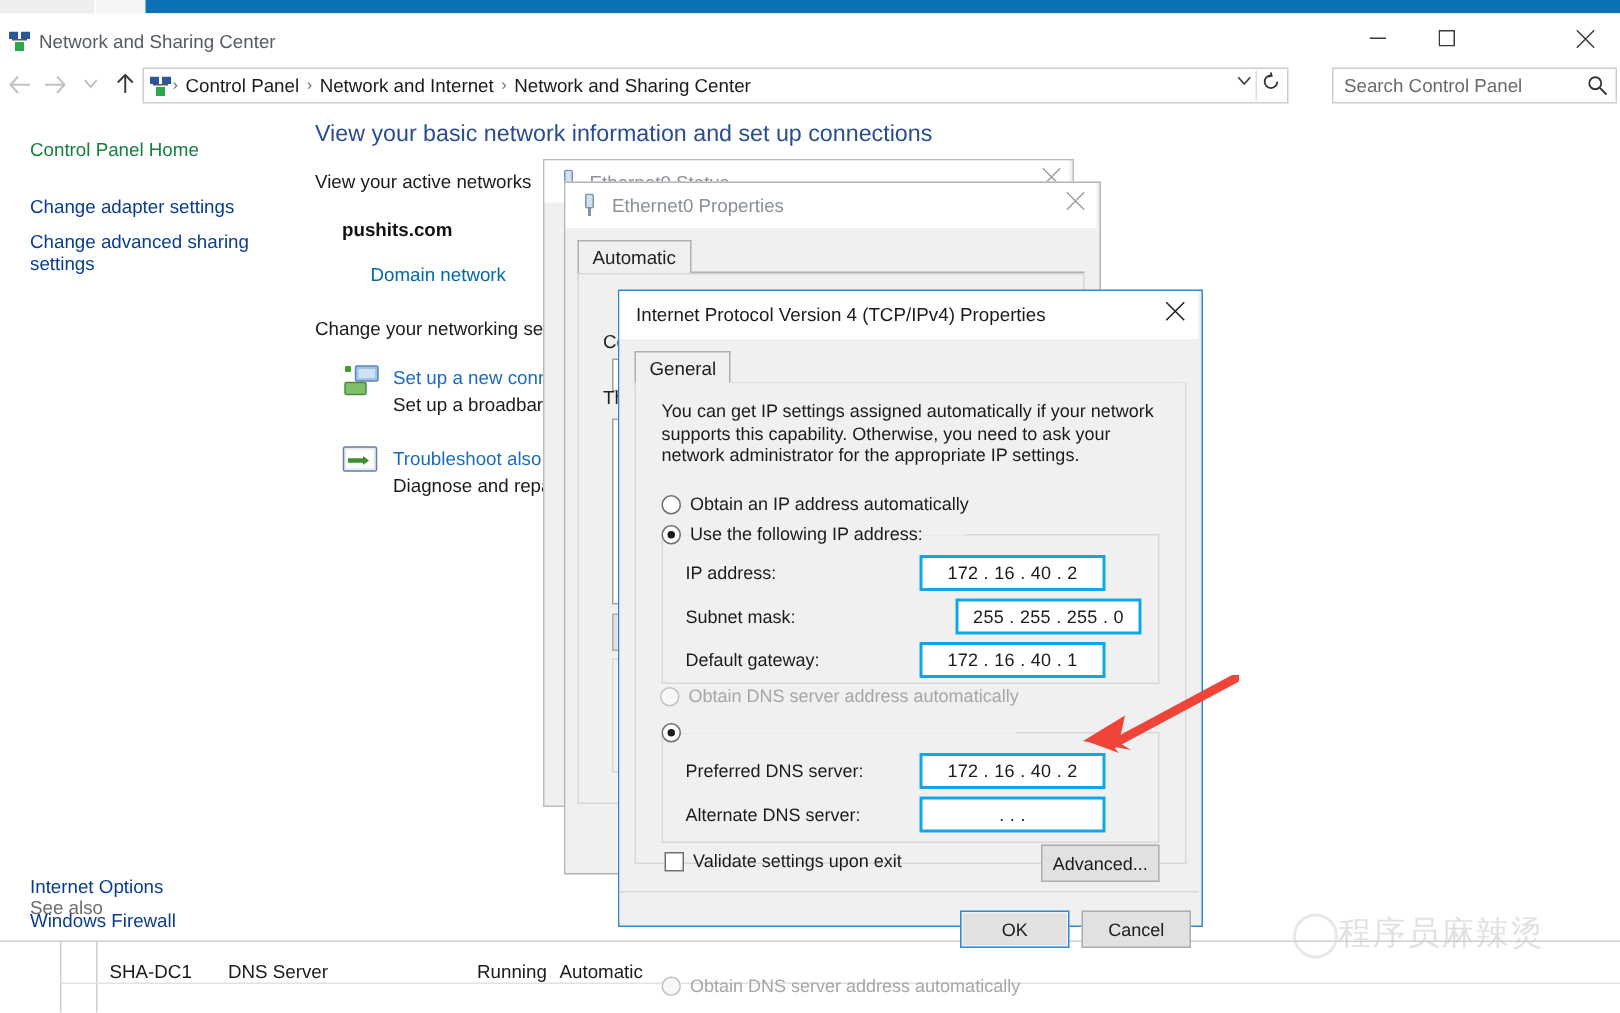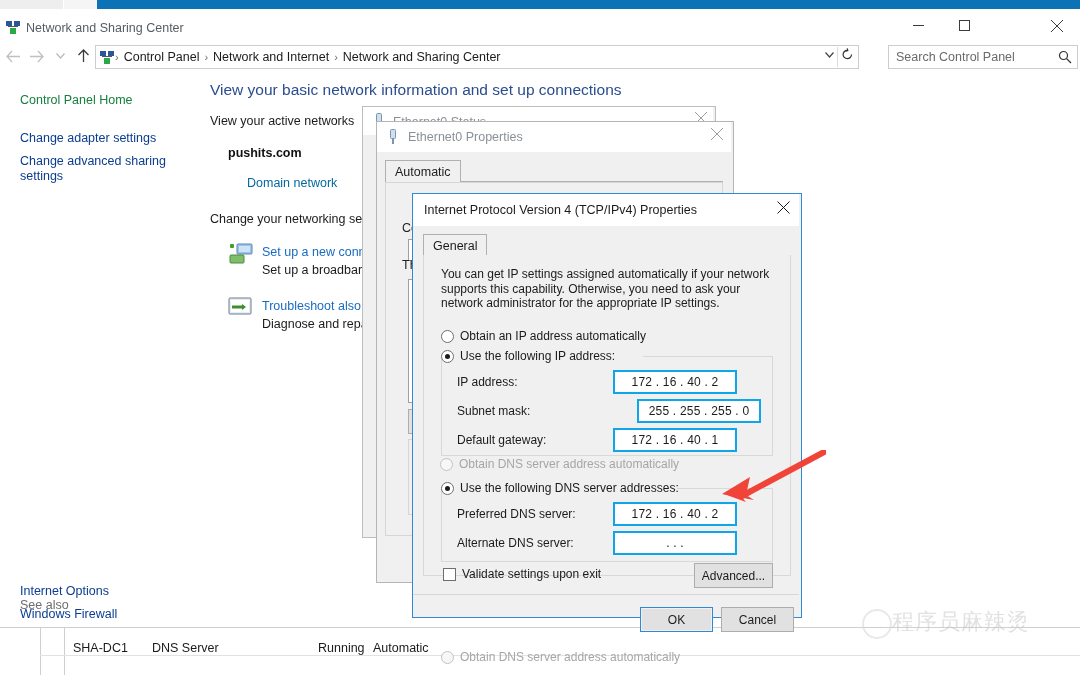--- a/index.html
+++ b/index.html
@@ -418,21 +418,20 @@
 
       <div class="flabel" style="left:44px; top:207px;">Default gateway:</div>
       <div class="ipfield" style="left:200px; top:202px;">172 . 16 . 40 . 1</div>
 
       <div class="radio dis" style="left:28px; top:425px;"></div>
       <div class="rlabel dis" style="left:47px; top:424px;">Obtain DNS server address automatically</div>
 
       <div class="groupbox" style="left:28px; top:262px; width:330px; height:72px;"></div>
       <div class="gb-cut" style="left:32px; top:261px; width:232px;"></div>
       <div class="radio on" style="left:28px; top:256px;"></div>
-      <div class="rlabel" style="left:47px; top:255px;">Use the following DNS server addresses:</div>
 
       <div class="flabel" style="left:44px; top:281px;">Preferred DNS server:</div>
       <div class="ipfield" style="left:200px; top:276px;">172 . 16 . 40 . 2</div>
 
       <div class="flabel" style="left:44px; top:310px;">Alternate DNS server:</div>
       <div class="ipfield" style="left:200px; top:305px;"> .     .     . </div>
 
       <div class="checkbox" style="left:30px; top:342px;"></div>
       <div class="clabel" style="left:49px; top:341px;">Validate settings upon exit</div>
       <div class="btn" style="left:281px; top:337px; width:77px;">Advanced...</div>

